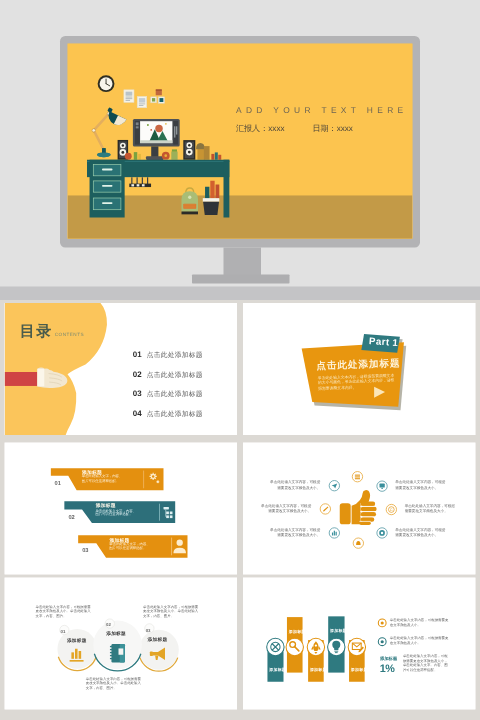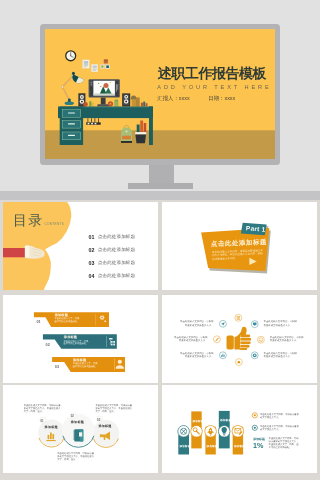--- a/index.html
+++ b/index.html
@@ -24,21 +24,21 @@
   .hero-meta{margin-top:5px;font-size:5.4px;color:#4a443a;display:flex;margin-left:-0.5px;}
   .hero-meta span:first-child{width:51px;}
   .floorband{position:absolute;left:0;top:191.3px;width:320px;height:9px;background:#c4c4c6;}
 
   
   .grid{position:absolute;left:0;top:0;width:320px;height:480px;}
   .tile{position:absolute;width:155px;height:88px;background:#fff;overflow:hidden;}
   .c0{left:3px;} .c1{left:162px;}
   .sv{position:absolute;left:0;top:0;}
   .t1-title{position:absolute;left:10.1px;top:9.3px;}
-  .t1-cn{font-size:14px;font-weight:normal;color:#4a5c4c;letter-spacing:1.1px;}
+  .t1-cn{font-size:10px;font-weight:bold;color:#4a5c4c;letter-spacing:1.1px;}
   .t1-en{font-size:3.1px;color:#7b8a70;letter-spacing:0.32px;margin-left:1.2px;position:relative;top:-0.2px;}
   .t1-list{position:absolute;left:85.5px;top:28.5px;margin:0;padding:0;list-style:none;}
   .t1-list li{height:12.9px;display:flex;align-items:center;}
   .t1-list b{font-size:5.3px;color:#2b2b2b;font-weight:bold;width:9.4px;}
   .t2-badge{position:absolute;left:84px;top:22.8px;font-size:6.4px;font-weight:bold;color:#fff;transform:rotate(4.2deg);letter-spacing:0.3px;}
   .t2-title{position:absolute;left:49px;top:37.2px;font-size:6.4px;font-weight:bold;color:#fdf2d8;letter-spacing:0.6px;transform:rotate(-2deg);}
   .t2-body{position:absolute;left:49.5px;top:48px;width:52px;font-size:2.55px;line-height:3.45px;color:#fae7bd;transform:rotate(-2deg);}
   .ic{pointer-events:none;}
   .rb{position:absolute;font-size:3.8px;color:#6a6a6a;font-weight:bold;}
   .n1{left:33.4px;top:25.4px;} .n2{left:42.6px;top:47.6px;} .n3{left:51.8px;top:70.4px;}
@@ -198,21 +198,20 @@
           </g>
           <g>
             <rect x="91.7" y="95.5" width="2.9" height="8" fill="#1d5e5e"></rect>
             <rect x="95.2" y="91.5" width="2.9" height="12" fill="#d2602e"></rect>
             <rect x="98.7" y="94" width="2.5" height="9.5" fill="#c0502f"></rect>
             <rect x="90.2" y="103.1" width="11" height="2.4" fill="#f5f3ea"></rect>
             <path d="M90.4 105.5 L101 105.5 L99.9 114.3 L91.5 114.3 Z" fill="#2e3338"></path>
           </g>
         </svg>
         <div class="hero-text">
-          <div class="hero-title">述职工作报告模板</div>
           <div class="hero-sub">ADD YOUR TEXT HERE</div>
           <div class="hero-meta">
             <span>汇报人：xxxx</span>
             <span>日期：xxxx</span>
           </div>
         </div>
       </div>
     </div>
     <div class="stand-neck"></div>
     <div class="stand-base"></div>

